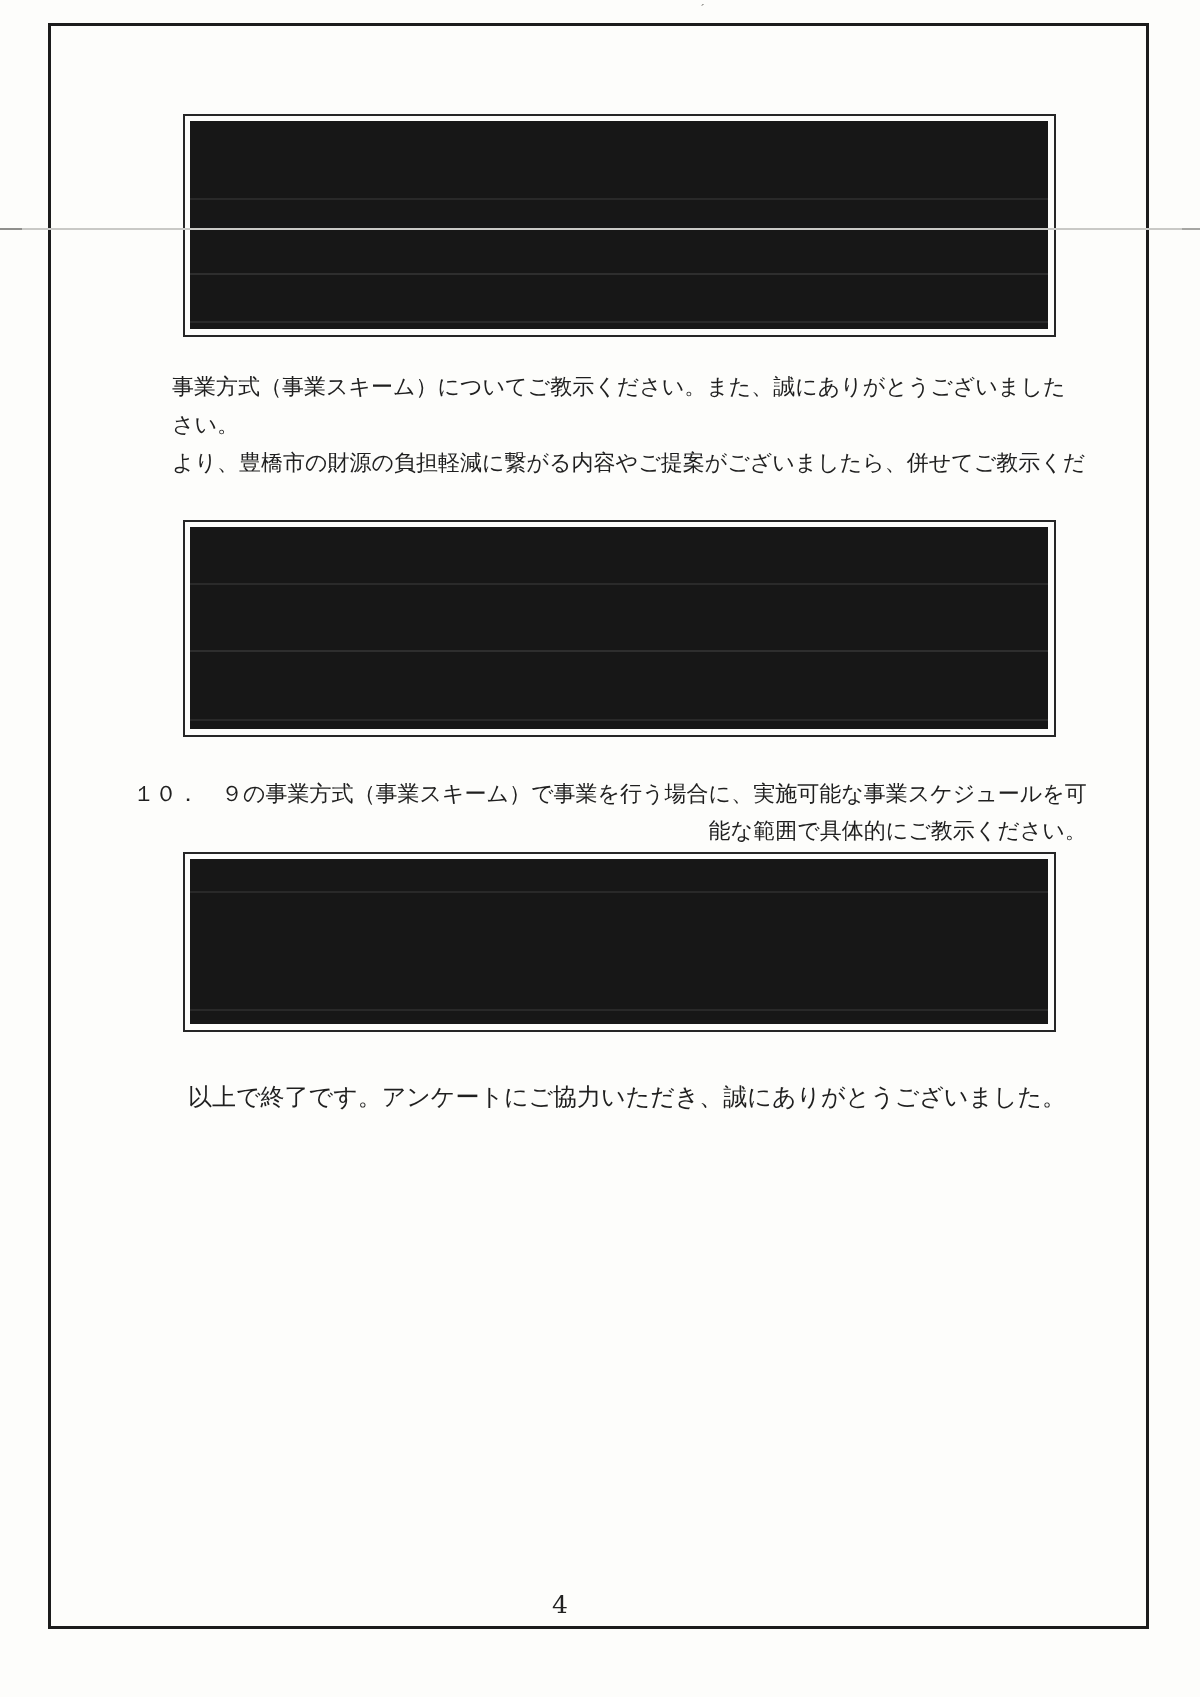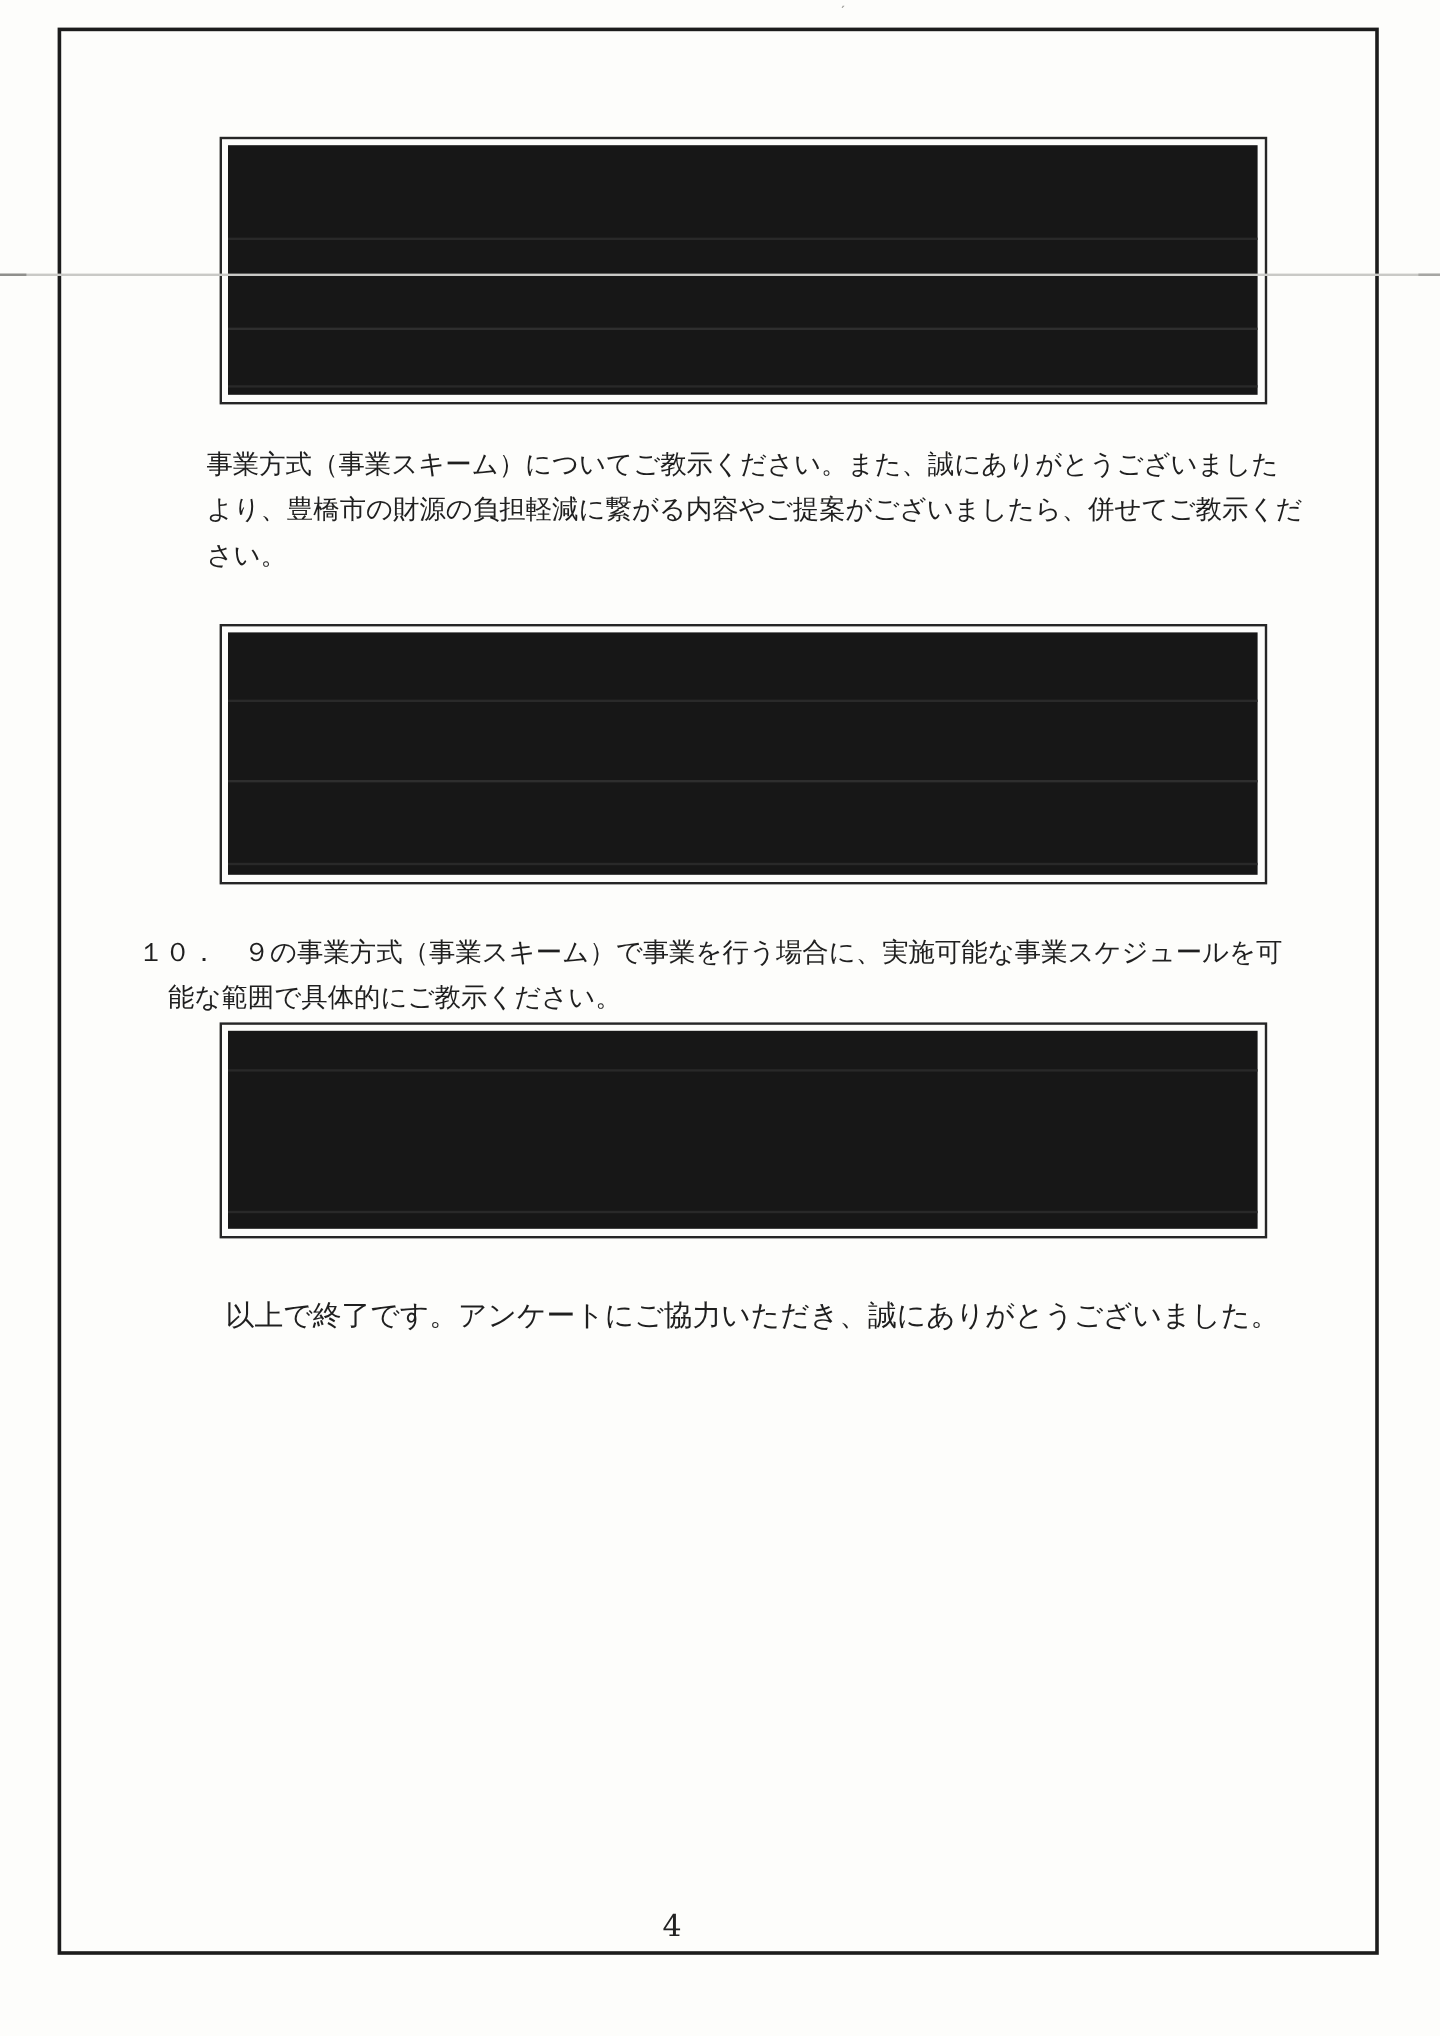--- a/index.html
+++ b/index.html
@@ -58,21 +58,21 @@
   }
   .question{
     position:absolute;
     font-size:22px;
     line-height:38px;
     letter-spacing:0px;
     white-space:nowrap;
     z-index:8;
   }
   .qline.cont9{padding-left:35px;}
-  .qline.cont10{padding-left:25px;}
+  .qline.cont10{padding-left:25px;text-align:right;}
   .closing{
     position:absolute;
     left:188px;top:1078px;
     font-size:24px;
     line-height:38px;
     white-space:nowrap;
     z-index:8;
   }
   .page-number{
     position:absolute;
@@ -95,33 +95,33 @@
   <div class="redaction" style="left:183px;top:114px;width:873px;height:223px;">
     <div class="fill">
       <div class="seam" style="top:77px;background:#292929;"></div>
       <div class="seam" style="top:152px;"></div>
       <div class="seam" style="top:200px;background:#292929;"></div>
     </div>
   </div>
 
   <div class="question" style="left:137px;top:368px;">
     <div class="qline cont9">事業方式（事業スキーム）についてご教示ください。また、誠にありがとうございました</div>
+    <div class="qline cont9">さい。</div>
     <div class="qline cont9">より、豊橋市の財源の負担軽減に繋がる内容やご提案がございましたら、併せてご教示くだ</div>
-    <div class="qline cont9">さい。</div>
   </div>
 
   <div class="redaction" style="left:183px;top:520px;width:873px;height:217px;">
     <div class="fill">
       <div class="seam" style="top:56px;background:#2a2a2a;"></div>
       <div class="seam" style="top:123px;"></div>
       <div class="seam" style="top:192px;background:#292929;"></div>
     </div>
   </div>
 
-  <div class="question" style="left:115px;top:775px;line-height:37px;">
+  <div class="question" style="left:133px;top:775px;line-height:37px;">
     <div class="qline">１０．　９の事業方式（事業スキーム）で事業を行う場合に、実施可能な事業スケジュールを可</div>
     <div class="qline cont10">能な範囲で具体的にご教示ください。</div>
   </div>
 
   <div class="redaction" style="left:183px;top:852px;width:873px;height:180px;">
     <div class="fill">
       <div class="seam" style="top:32px;background:#292929;"></div>
       <div class="seam" style="top:150px;background:#292929;"></div>
     </div>
   </div>

